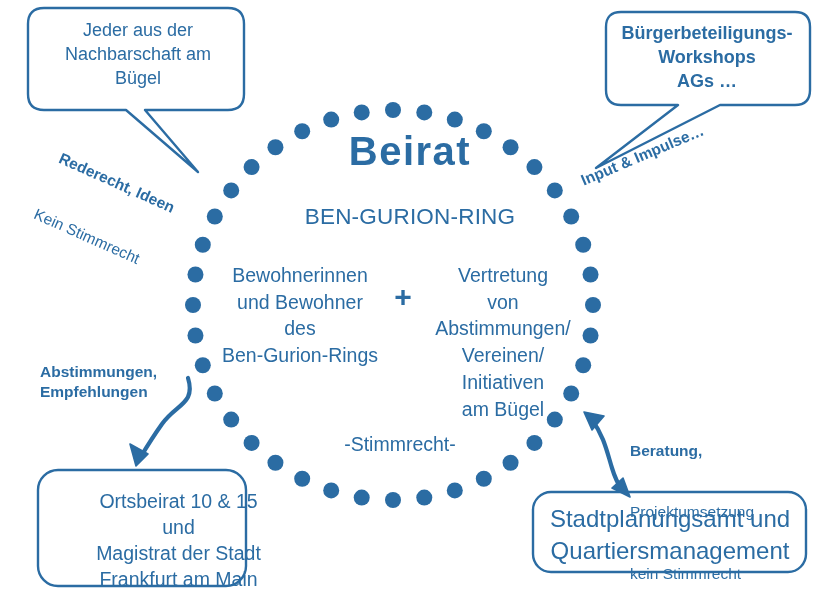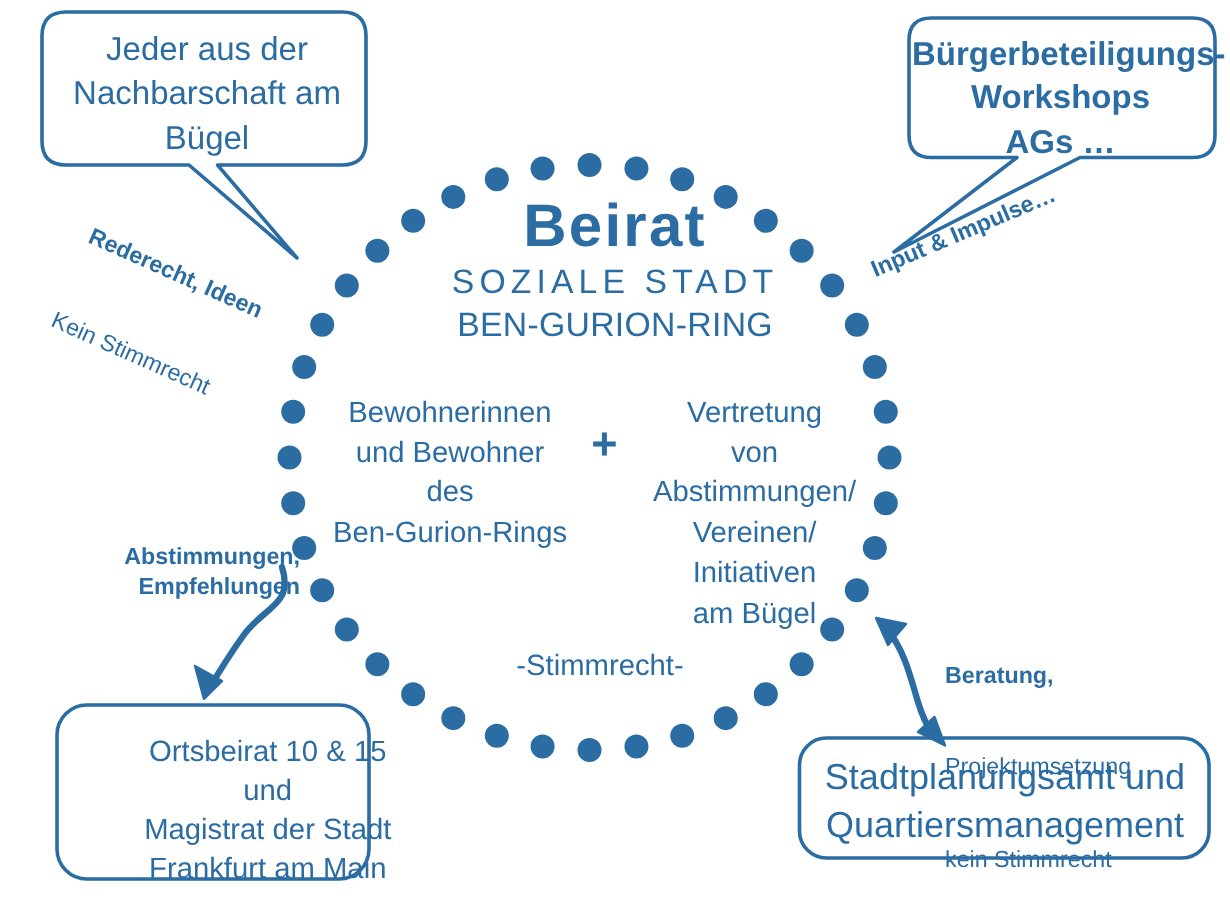--- a/index.html
+++ b/index.html
@@ -30,21 +30,21 @@
   .txt {
     position: absolute;
     color: #2b6ca3;
     line-height: 1.28;
     text-align: center;
     white-space: pre;
   }
 
   
   .bubble-text {
-    font-size: 22px;
+    font-size: 18px;
     line-height: 1.34;
   }
   #bubble-tl-text { left: 38px; top: 18px; width: 200px; }
   #bubble-tr-text { left: 608px; top: 21px; width: 198px; font-weight: bold; }
 
   
   #box-bl-text { left: 40px; top: 488px; width: 205px; font-size: 19.5px; line-height: 1.34; margin-left: 36px; }
   #box-br-text { left: 535px; top: 503px; width: 270px; font-size: 24px; line-height: 1.34; }
 
   
@@ -99,21 +99,21 @@
     left: 578px; top: 172px;
     font-size: 15.5px;
     font-weight: bold;
     transform: rotate(-23deg);
     transform-origin: 0 0;
   }
 
   
   #lbl-abstimmungen {
     left: 40px; top: 362px; width: 160px;
-    font-size: 15.5px; font-weight: bold; text-align: right; line-height: 1.32;
+    font-size: 15.5px; font-weight: bold; text-align: left; line-height: 1.32;
   }
   #lbl-beratung {
     left: 630px; top: 400px; width: 190px;
     font-size: 15.5px; text-align: left; line-height: 1.32;
   }
   #lbl-beratung .b1 { font-weight: bold; display: block; }
   #lbl-beratung .b2 { font-weight: normal; display: block; }
   #lbl-beratung .b3 { font-weight: normal; display: block; }
 </style>
 </head>
@@ -203,21 +203,20 @@
 AGs …</div>
 
   <div class="rot" id="lbl-rederecht">
     <span class="l1">Rederecht, Ideen</span>
     <span class="l2">Kein Stimmrecht</span>
   </div>
 
   <div class="rot" id="lbl-input">Input &amp; Impulse…</div>
 
   <div class="txt" id="center-title">Beirat</div>
-  <div class="txt" id="center-sub1">SOZIALE STADT</div>
   <div class="txt" id="center-sub2">BEN-GURION-RING</div>
 
   <div class="txt" id="col-left">Bewohnerinnen
 und Bewohner
 des
 Ben-Gurion-Rings</div>
   <div class="txt" id="plus-sign">+</div>
   <div class="txt" id="col-right">Vertretung
 von
 Abstimmungen/

